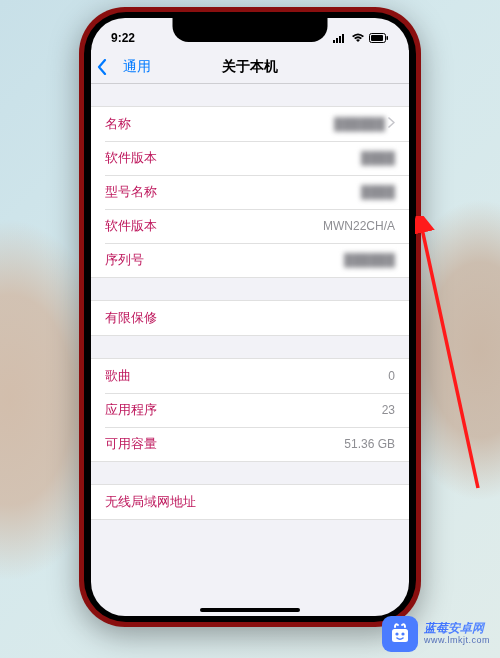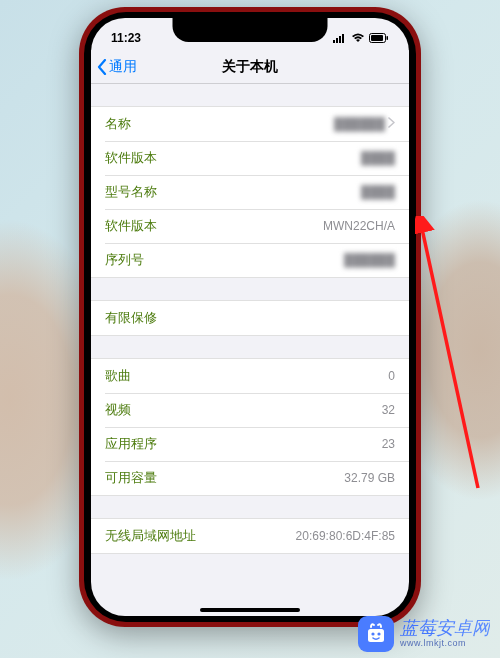--- a/index.html
+++ b/index.html
@@ -66,21 +66,21 @@
       height: 34px;
       border-bottom: 0.5px solid rgba(0,0,0,0.15);
       background: #f2f2f7;
     }
     .back-btn {
       display: flex;
       align-items: center;
       color: #007aff;
       font-size: 14px;
       padding-left: 6px;
-      gap: 2px;
+      gap: 16px;
     }
     .nav-title {
       position: absolute;
       left: 50%;
       transform: translateX(-50%);
       font-size: 14px;
       font-weight: 600;
     }
     .content {
       overflow: hidden;
@@ -99,21 +99,21 @@
       height: 34px;
       font-size: 13px;
       position: relative;
     }
     .row + .row::before {
       content: "";
       position: absolute;
       left: 14px; right: 0; top: 0;
       border-top: 0.5px solid rgba(0,0,0,0.12);
     }
-    .row-label { color: #4d7c0f; text-align: right; }
+    .row-label { color: #be185d; text-align: right; }
     .row-value {
       color: #8e8e93;
       font-size: 12px;
       display: flex;
       align-items: flex-start;
       gap: 3px;
     }
     .blurred {
       filter: blur(2.5px);
       color: #8e8e93;
@@ -148,22 +148,22 @@
       width: 36px; height: 36px;
       background: #4a7cff;
       border-radius: 9px;
       position: relative;
       display: flex;
       align-items: center;
       justify-content: center;
     }
     .wm-text { display: flex; flex-direction: column; line-height: 1.1; }
     .wm-title {
-      font-size: 18px;
-      font-weight: 400;
+      font-size: 12px;
+      font-weight: 700;
       font-style: italic;
       background: linear-gradient(90deg, #3a6eff, #5b8cff);
       -webkit-background-clip: text;
       background-clip: text;
       color: transparent;
     }
     .wm-url {
       font-size: 9px;
       color: #5570b8;
       letter-spacing: 0.5px;
@@ -172,21 +172,21 @@
 </head>
 <body>
 <div class="hand-bg"></div>
 
 <div class="phone">
   <div class="phone-inner"></div>
   <div class="screen">
     <div class="notch"></div>
 
     <div class="status-bar">
-      <span>11:23</span>
+      <span>9:22</span>
       <span class="status-right">
         <svg width="14" height="10" viewBox="0 0 14 10">
             <rect x="0" y="7" width="2" height="3" fill="#000"></rect>
             <rect x="3" y="5" width="2" height="5" fill="#000"></rect>
             <rect x="6" y="3" width="2" height="7" fill="#000"></rect>
             <rect x="9" y="1" width="2" height="9" fill="#000"></rect>
           </svg>
         <svg width="14" height="10" viewBox="0 0 14 10">
             <path d="M7 9 L5 7 Q7 5.5 9 7 Z M3 5 Q7 1.5 11 5 L9.5 6.3 Q7 4.2 4.5 6.3 Z M1 3 Q7 -2 13 3 L11.7 4.2 Q7 0.3 2.3 4.2 Z" fill="#000"></path>
           </svg>
@@ -250,44 +250,35 @@
           </div>
         </div>
         <div class="group">
           <div class="row">
             <span class="row-label">歌曲</span>
             <span class="row-value">
               <span>0</span>
             </span>
           </div>
           <div class="row">
-            <span class="row-label">视频</span>
-            <span class="row-value">
-              <span>32</span>
-            </span>
-          </div>
-          <div class="row">
             <span class="row-label">应用程序</span>
             <span class="row-value">
               <span>23</span>
             </span>
           </div>
           <div class="row">
             <span class="row-label">可用容量</span>
             <span class="row-value">
-              <span>32.79 GB</span>
+              <span>51.36 GB</span>
             </span>
           </div>
         </div>
         <div class="group">
           <div class="row">
             <span class="row-label">无线局域网地址</span>
-            <span class="row-value">
-              <span>20:69:80:6D:4F:85</span>
-            </span>
           </div>
         </div>
       </div>
 
     <div class="home-indicator"></div>
   </div>
 </div>
 
 <svg class="arrow-annotation" width="70" height="280">
   <defs>

